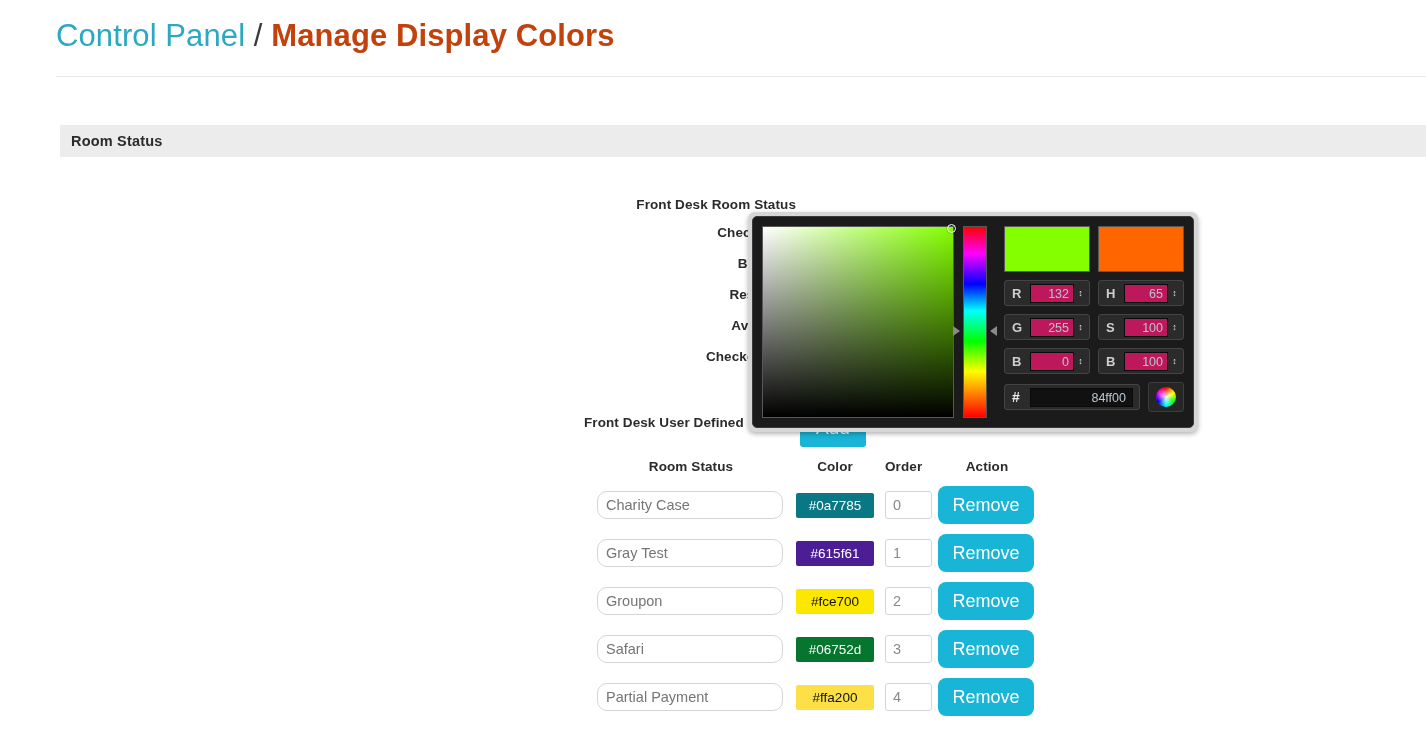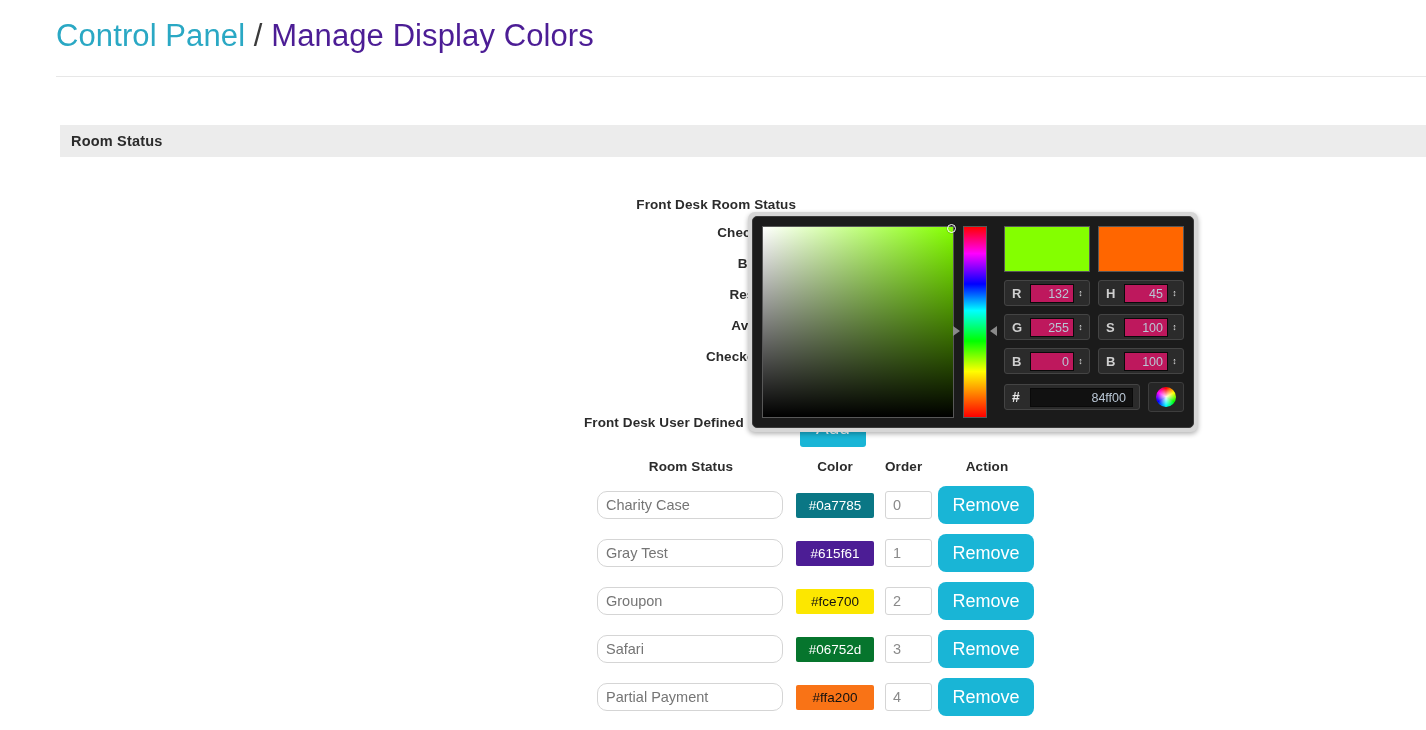--- a/index.html
+++ b/index.html
@@ -17,21 +17,21 @@
   
   #breadcrumb {
     padding: 18px 0 0 56px;
     font-size: 31px;
     font-weight: 400;
     letter-spacing: 0.1px;
     white-space: nowrap;
   }
   #breadcrumb .crumb-link { color: #2aa8c4; }
   #breadcrumb .crumb-sep  { color: #3a3a3a; }
-  #breadcrumb .crumb-cur  { color: #4c1d95; }
+  #breadcrumb .crumb-cur  { color: #c2410c; font-weight: bold; }
 
   #header-rule {
     position: absolute;
     left: 56px; right: 0; top: 76px;
     height: 1px;
     background: #e7e7e7;
   }
 
   
   #panel {
@@ -494,21 +494,21 @@
           <td>
             <button class="remove-button">Remove</button>
           </td>
         </tr>
         <tr>
           <td></td>
           <td>
             <input class="name-input" type="text" placeholder="Partial Payment" style="">
           </td>
           <td>
-            <div class="color-chip" style="background:#f97316;color:#111111;">#ffa200</div>
+            <div class="color-chip" style="background:#fde047;color:#111111;">#ffa200</div>
           </td>
           <td>
             <input class="order-input" type="text" value="4" style="">
           </td>
           <td>
             <button class="remove-button">Remove</button>
           </td>
         </tr>
       </tbody>
     </table>
@@ -536,21 +536,21 @@
       </div>
 
       <div class="field-grid" style="margin-top:8px;">
         <div class="num-field">
           <span class="nf-label">R</span>
           <span class="nf-val">132</span>
           <span class="nf-spin">↕</span>
         </div>
         <div class="num-field">
           <span class="nf-label">H</span>
-          <span class="nf-val">45</span>
+          <span class="nf-val">65</span>
           <span class="nf-spin">↕</span>
         </div>
 
         <div class="num-field">
           <span class="nf-label">G</span>
           <span class="nf-val">255</span>
           <span class="nf-spin">↕</span>
         </div>
         <div class="num-field">
           <span class="nf-label">S</span>

